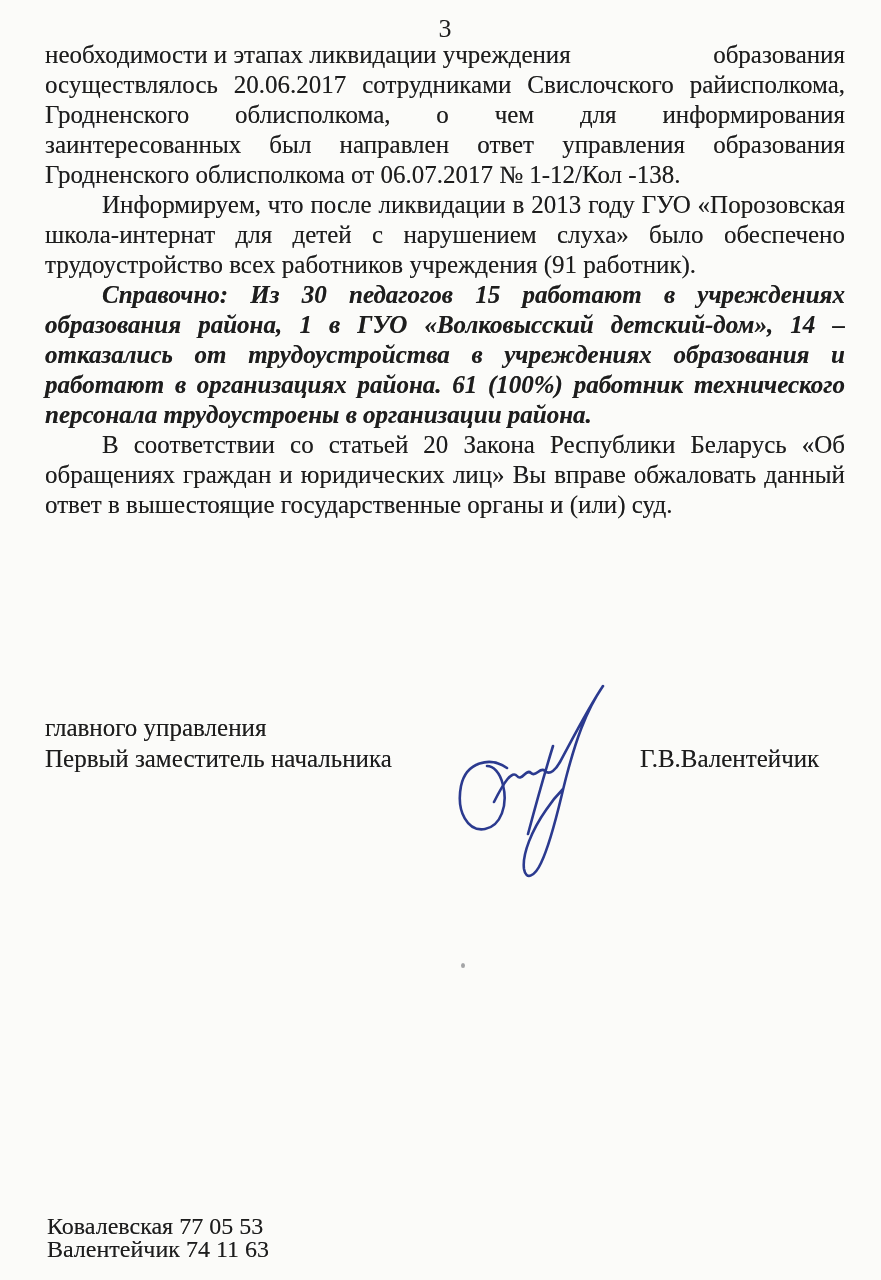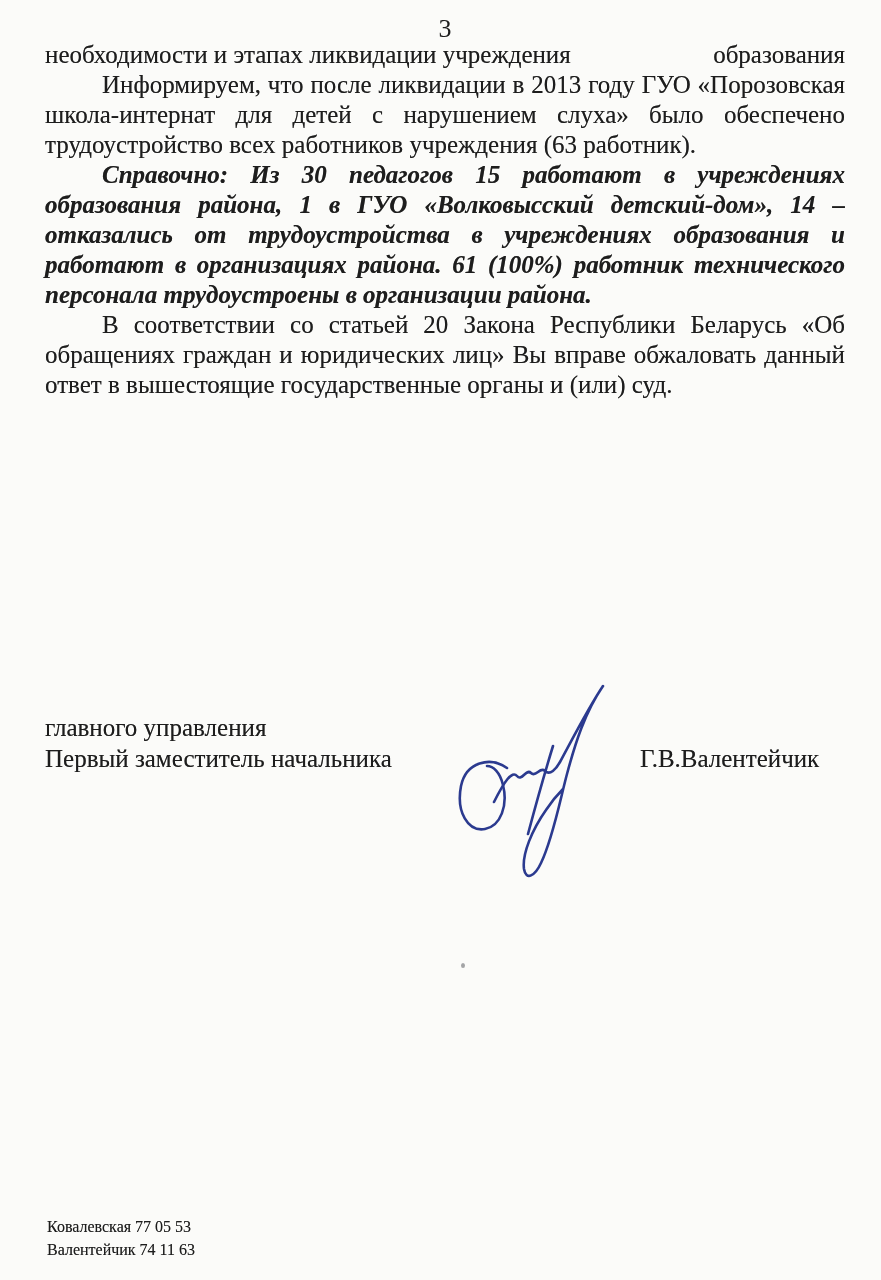--- a/index.html
+++ b/index.html
@@ -46,21 +46,21 @@
   .sig-name  { position: absolute; top: 31px; left: 595px; white-space: nowrap; }
   .sig-scribble {
     position: absolute;
     top: 682px; left: 432px;
     width: 180px; height: 212px;
   }
   .sig-scribble svg { width: 100%; height: 100%; }
   .footer {
     position: absolute;
     top: 1215px; left: 47px;
-    font-size: 16px; line-height: 23px;
+    font-size: 24px; line-height: 23px;
     text-shadow: 0 0 0.5px rgba(25,25,25,0.5);
   }
   .speck {
     position: absolute;
     top: 963px; left: 461px;
     width: 4px; height: 5px;
     background: #8d8f91;
     border-radius: 50%;
     opacity: 0.8;
   }
@@ -71,22 +71,23 @@
 <div class="page">
 
   <div class="page-number">3</div>
 
   <div class="body-text">
     <p class="para">
       <span class="split-line">
         <span>необходимости и этапах ликвидации  учреждения</span>
         <span>образования</span>
       </span>
+      <span>осуществлялось 20.06.2017 сотрудниками Свислочского райисполкома, Гродненского облисполкома, о чем для информирования заинтересованных был направлен ответ управления образования Гродненского облисполкома от 06.07.2017 № 1-12/Кол -138.</span>
     </p>
-    <p class="para indent">Информируем, что после ликвидации в 2013 году ГУО «Порозовская школа-интернат для детей с нарушением слуха» было обеспечено трудоустройство всех работников учреждения (63 работник).</p>
+    <p class="para indent">Информируем, что после ликвидации в 2013 году ГУО «Порозовская школа-интернат для детей с нарушением слуха» было обеспечено трудоустройство всех работников учреждения (91 работник).</p>
     <p class="para indent italic">Справочно: Из 30 педагогов 15 работают в учреждениях образования района, 1 в ГУО «Волковысский детский-дом», 14 – отказались от трудоустройства в учреждениях образования и работают в организациях района. 61 (100%) работник технического персонала трудоустроены в организации района.</p>
     <p class="para indent">В соответствии со статьей 20 Закона Республики Беларусь «Об обращениях граждан и юридических лиц» Вы вправе обжаловать данный ответ в вышестоящие государственные органы и (или) суд.</p>
   </div>
 
   <div class="sig-block">
     <div class="sig-title">
       <div>главного управления</div>
       <div>Первый заместитель начальника</div>
     </div>
     <div class="sig-name">Г.В.Валентейчик</div>

